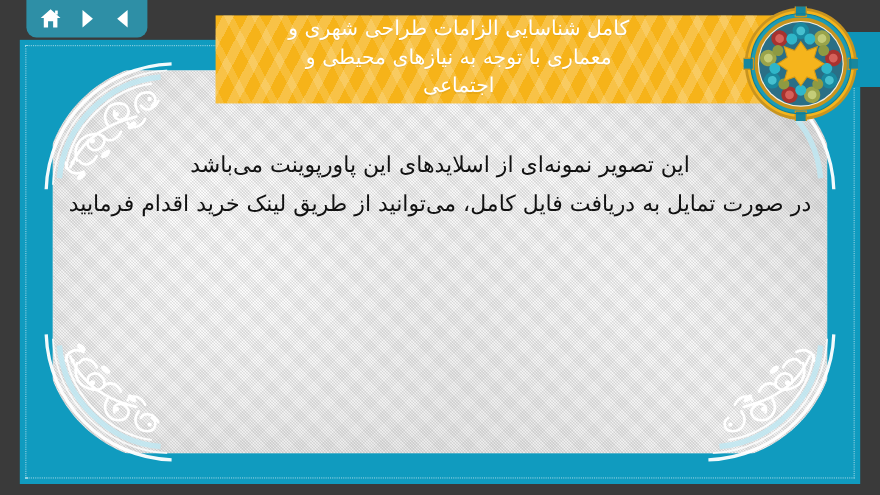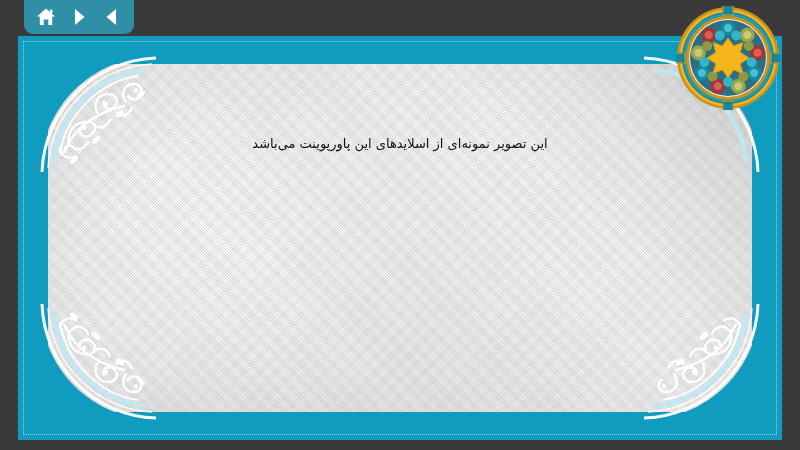--- a/index.html
+++ b/index.html
@@ -159,21 +159,21 @@
   #body-text {
     position: absolute;
     left: 60px; top: 132px;
     width: 680px;
     text-align: center;
     direction: rtl;
     z-index: 30;
   }
   #body-text .line {
     color: #111111;
-    font-size: 13px;
+    font-size: 20px;
     line-height: 1.78;
     white-space: nowrap;
   }
 </style>
 </head>
 <body>
 
 <div id="stage">
 
   <div id="header-dark"></div>
@@ -297,23 +297,32 @@
           <circle cx="66" cy="48" r="2.2"></circle>
           <circle cx="96" cy="34" r="2"></circle>
           <ellipse cx="56" cy="84" rx="5" ry="2.6" transform="rotate(-40 56 84)"></ellipse>
           <ellipse cx="80" cy="58" rx="4.6" ry="2.4" transform="rotate(-40 80 58)"></ellipse>
         </g>
       </svg>
     </div>
 
     <div id="body-text" style="left:30px; top:96px; width:704px;">
       <div class="line">این تصویر نمونه‌ای از اسلایدهای این پاورپوینت می‌باشد</div>
+      <div class="line">در صورت تمایل به دریافت فایل کامل، می‌توانید از طریق لینک خرید اقدام فرمایید</div>
     </div>
   </div>
 
+  <div id="title-wrap">
+    <div id="banner-tab"></div>
+    <div id="title-banner">
+      <div id="title-text">کامل شناسایی الزامات طراحی شهری و
+معماری با توجه به نیازهای محیطی و
+اجتماعی</div>
+    </div>
+  </div>
 
   <div id="medallion">
     <svg viewBox="0 0 104 104" width="104" height="104" aria-hidden="true">
       <defs>
         <g id="petal">
           <circle cx="0" cy="-31" r="6.2" fill="#17879e"></circle>
           <circle cx="0" cy="-31" r="3.4" fill="#2fb6c9"></circle>
         </g>
       </defs>
       <circle cx="52" cy="52" r="51" fill="#c8941f"></circle>

